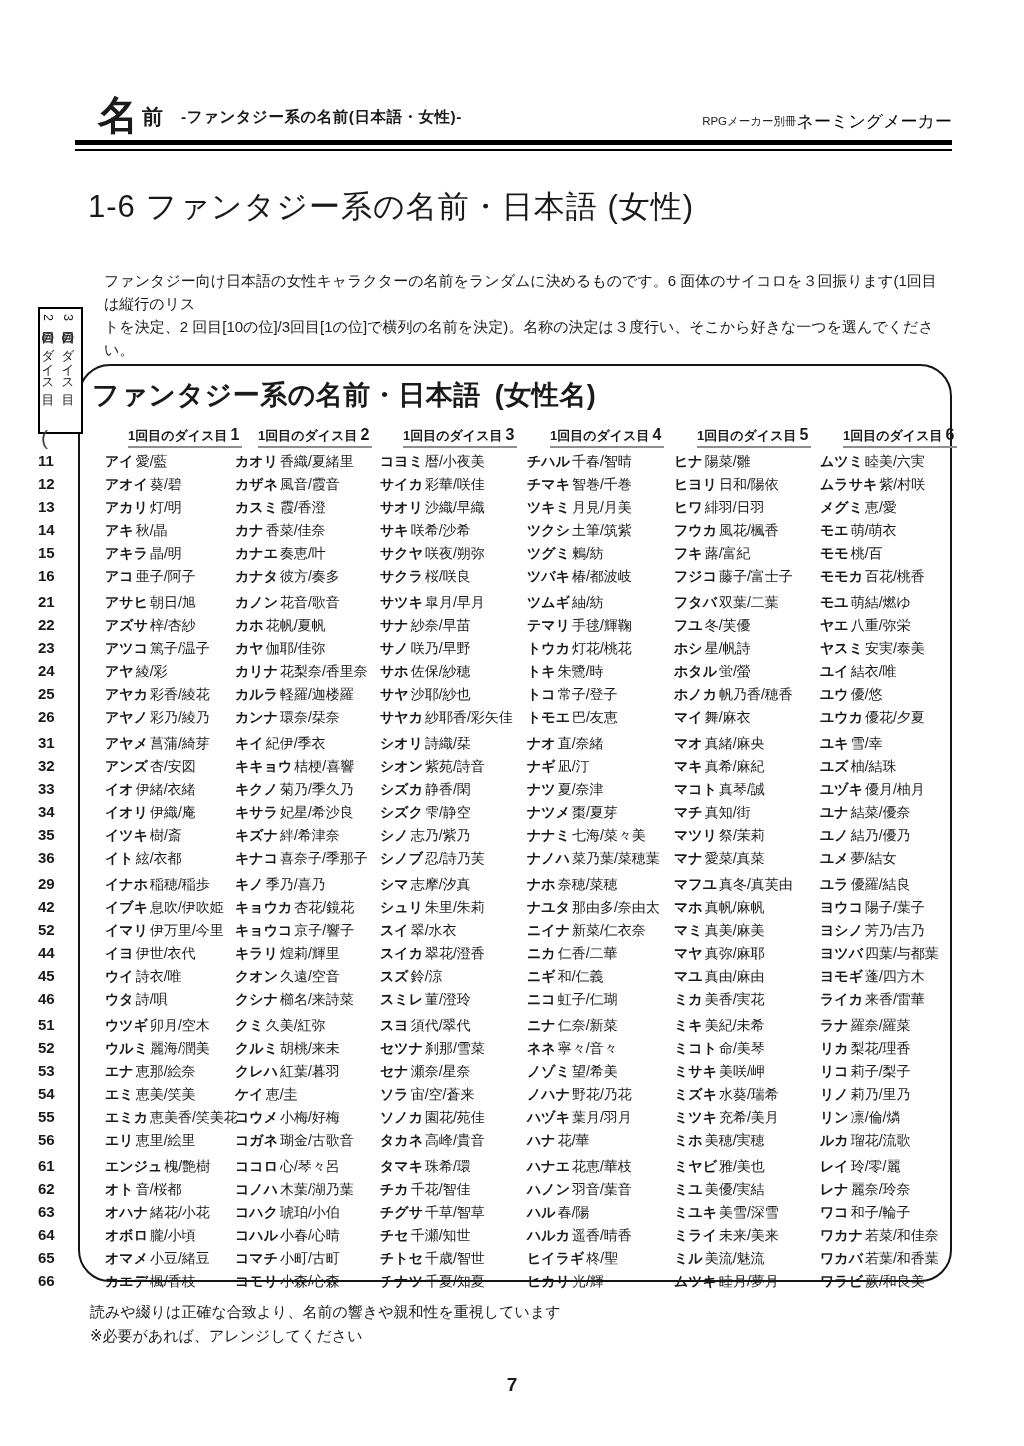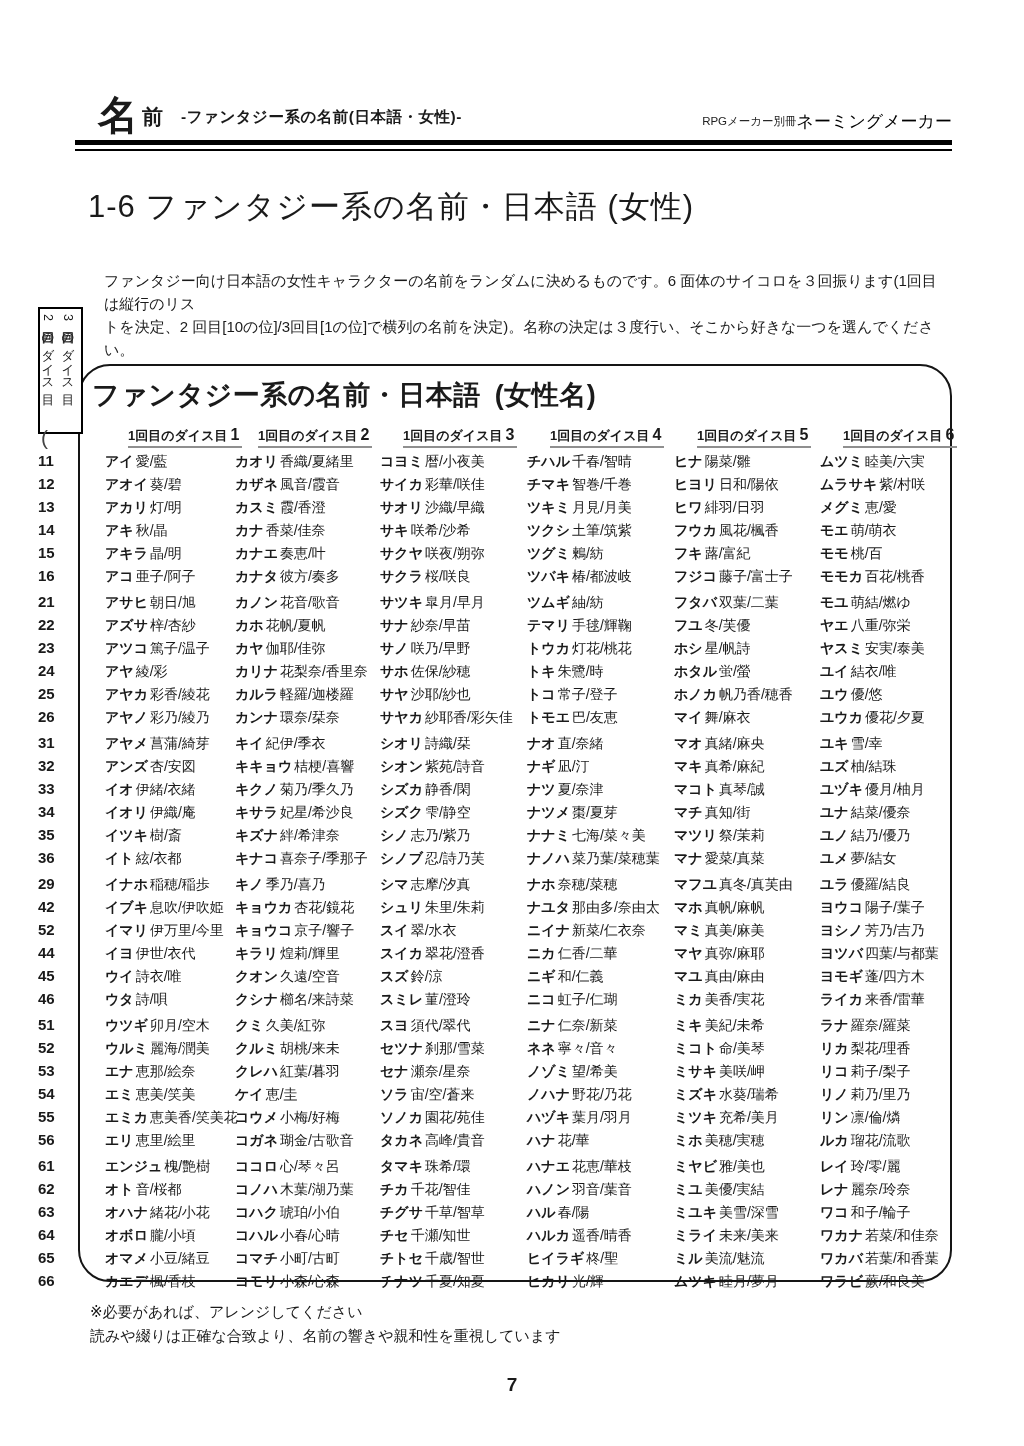--- a/index.html
+++ b/index.html
@@ -429,18 +429,18 @@
             <span class="cell"><span class="kana">チナツ</span><span class="kanji">千夏/知夏</span></span>
             <span class="cell"><span class="kana">ヒカリ</span><span class="kanji">光/輝</span></span>
             <span class="cell"><span class="kana">ムツキ</span><span class="kanji">睦月/夢月</span></span>
             <span class="cell"><span class="kana">ワラビ</span><span class="kanji">蕨/和良美</span></span>
           </div>
         </div>
       </div>
   </div>
 
   <div class="abs notes">
+    <div>読みや綴りは正確な合致より、名前の響きや親和性を重視しています</div>
     <div>※必要があれば、アレンジしてください</div>
-    <div>読みや綴りは正確な合致より、名前の響きや親和性を重視しています</div>
   </div>
   <div class="abs page-num">7</div>
 
 </div>
 
 </body></html>

